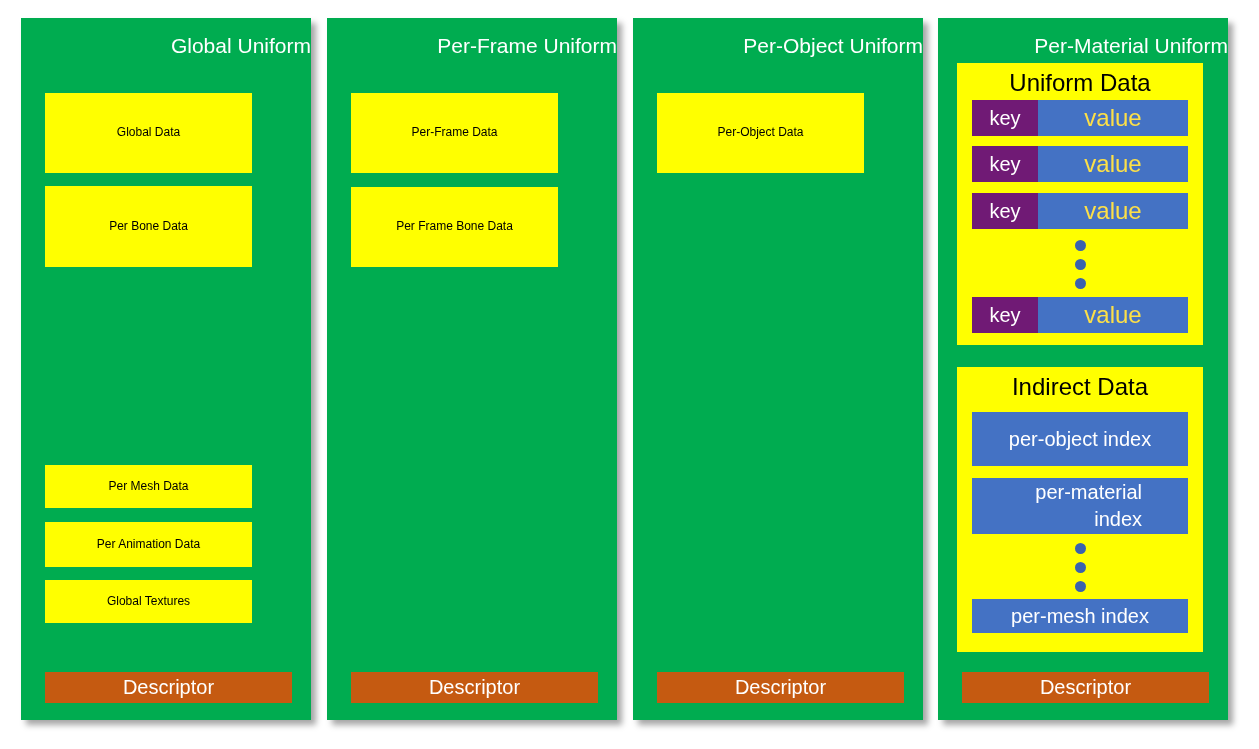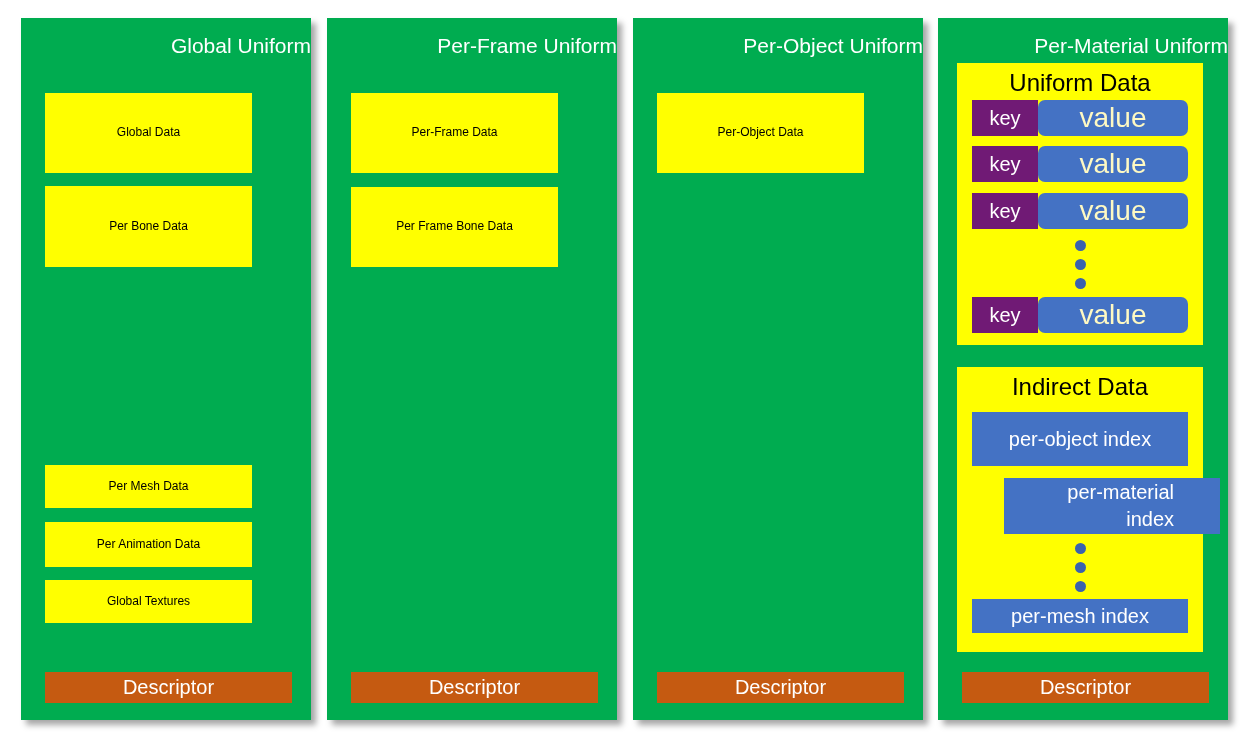--- a/index.html
+++ b/index.html
@@ -18,30 +18,30 @@
 
   .descriptor{position:absolute;left:24px;width:247px;top:654px;height:31px;background:#C55A11;
        color:#ffffff;display:flex;align-items:center;justify-content:center;font-size:20px;}
 
   .subbox{position:absolute;left:19px;width:246px;background:#FFFF00;box-sizing:border-box;}
   .sub-title{position:absolute;top:6px;left:0;right:0;text-align:center;font-size:24px;color:#000000;}
 
   .kv-row{position:absolute;left:15px;width:216px;height:36px;display:flex;}
   .kv-key{width:66px;background:#701a75;color:#ffffff;display:flex;align-items:center;
           justify-content:center;font-size:20px;}
-  .kv-value{flex:1;background:#4472C4;color:#fef9c3;display:flex;align-items:center;
-          justify-content:center;font-size:28px;border-radius:7px;}
+  .kv-value{flex:1;background:#4472C4;color:#fde047;display:flex;align-items:center;
+          justify-content:center;font-size:24px;}
 
   .dots{position:absolute;left:0;right:0;display:flex;flex-direction:column;align-items:center;gap:8px;}
   .dot{width:11px;height:11px;border-radius:50%;background:#3A62AE;}
 
   .index-box{position:absolute;left:15px;width:216px;box-sizing:border-box;background:#4472C4;
        color:#ffffff;display:flex;align-items:center;justify-content:center;text-align:right;
        font-size:20px;line-height:1.35;}
-  .index-box.narrow{padding:8px 46px;margin-left:32px;}
+  .index-box.narrow{padding:8px 46px;}
 </style>
 </head>
 <body>
 
 <div class="stage">
 
   <section class="panel" style="left:21px">
     <h2 class="panel-title">Global Uniform</h2>
     <div class="box" style="top:75px;height:80px">Global Data</div>
     <div class="box" style="top:168px;height:81px">Per Bone Data</div>

